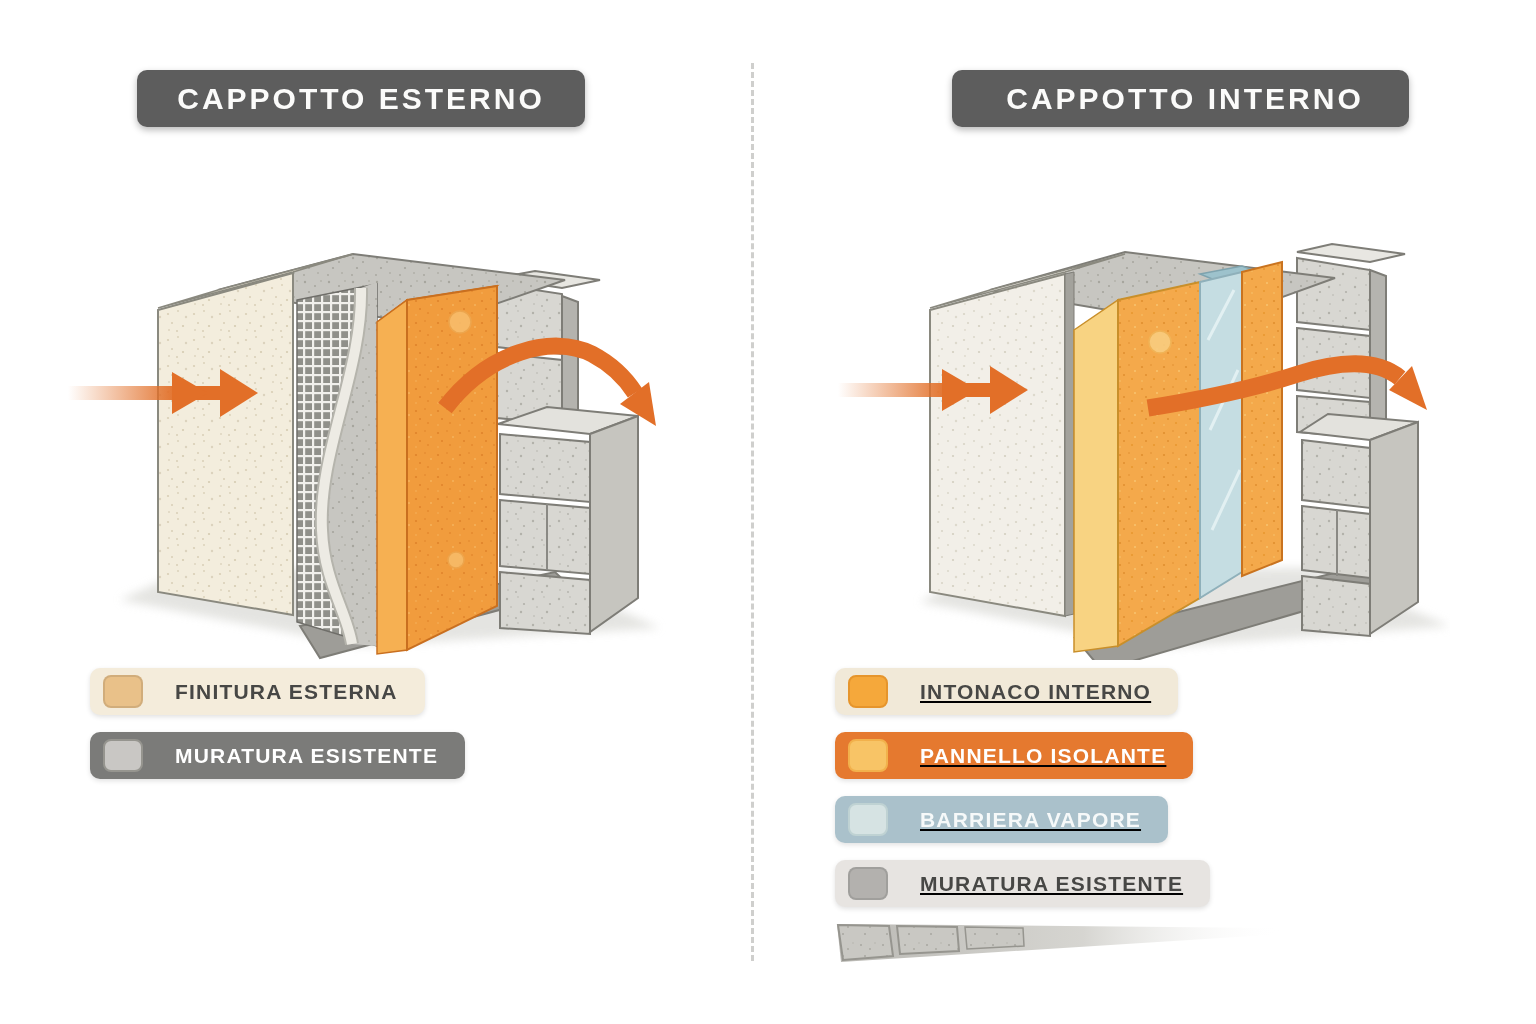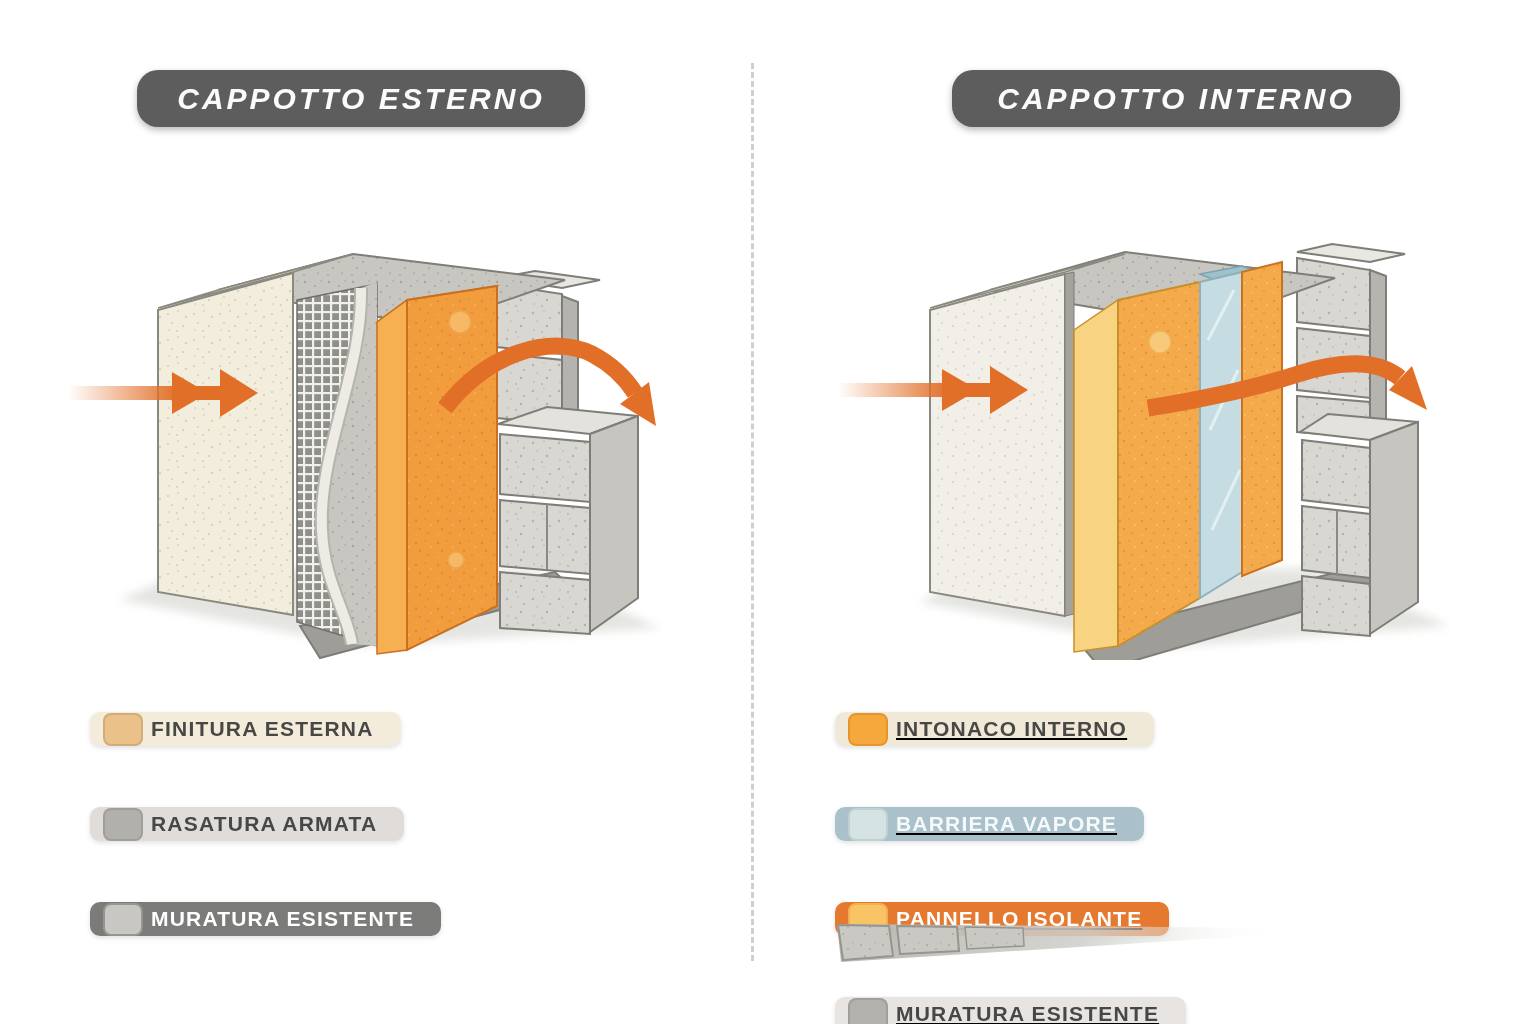--- a/index.html
+++ b/index.html
@@ -1,32 +1,32 @@
 <!DOCTYPE html>
 <html><head>
 <meta charset="utf-8">
 <style>
   html,body{margin:0;padding:0;background:#ffffff;}
   .stage{position:relative;width:1536px;height:1024px;background:#ffffff;overflow:hidden;
          font-family:"Liberation Sans",sans-serif;}
-  .banner{position:absolute;width:448px;height:57px;border-radius:21px;
+  .banner{position:absolute;width:448px;height:57px;border-radius:10px;
           display:flex;align-items:center;justify-content:center;
           font-size:30px;font-weight:700;letter-spacing:3px;
-          box-shadow:0 3px 7px rgba(0,0,0,.28);font-style:italic;}
+          box-shadow:0 3px 7px rgba(0,0,0,.28);}
   .banner-left{left:137px;top:70px;}
-  .banner-right{left:952px;top:70px;}
+  .banner-right{left:952px;top:70px;padding-left:9px;}
   .divider{position:absolute;left:751px;top:63px;height:898px;width:0;
            border-left:3px dashed #cfcfcd;}
   .legend{position:absolute;display:flex;flex-direction:column;gap:17px;}
   .legend-left{left:90px;top:668px;}
   .legend-right{left:835px;top:668px;text-decoration:underline;}
-  .pill{display:flex;align-items:center;gap:8px;height:34px;
+  .pill{display:flex;align-items:center;gap:32px;height:47px;
         padding:0 27px 0 13px;border-radius:10px;width:fit-content;
         font-size:21px;font-weight:700;letter-spacing:1.2px;white-space:nowrap;
-        box-shadow:0 2px 5px rgba(0,0,0,.12);margin-top:44px;}
+        box-shadow:0 2px 5px rgba(0,0,0,.12);}
   .swatch{width:40px;height:33px;border-radius:8px;flex:none;
           border:2px solid rgba(0,0,0,.10);box-sizing:border-box;}
   .illus{position:absolute;}
   .illus-left{left:60px;top:230px;}
   .illus-right{left:830px;top:230px;}
   .wedge{position:absolute;left:835px;top:918px;}
 </style>
 </head>
 <body>
 
@@ -269,42 +269,38 @@
       <path d="M 318 178 C 368 170, 425 158, 468 144 C 512 130, 548 130, 570 148" fill="none" stroke="#e26f28" stroke-width="17"></path>
       <polygon points="559,160 582,136 597,180" fill="#e26f28"></polygon>
     </g>
   </svg>
 
   <div class="legend legend-left">
     <div class="pill" style="background:#f4ecdb;color:#474745">
       <span class="swatch" style="background:#e9c189"></span>
       <span>FINITURA ESTERNA</span>
     </div>
-    <div class="pill" style="background:#dfdcd9;color:#474745">
-      <span class="swatch" style="background:#b2b0ad"></span>
-      <span>RASATURA ARMATA</span>
-    </div>
     <div class="pill" style="background:#7b7b79;color:#ffffff">
       <span class="swatch" style="background:#c9c7c4;border-color:#96958f"></span>
       <span>MURATURA ESISTENTE</span>
     </div>
   </div>
 
   <div class="legend legend-right">
     <div class="pill" style="background:#f1e9d8;color:#474745">
       <span class="swatch" style="background:#f5a83b;border-color:#e6952c"></span>
       <span>INTONACO INTERNO</span>
     </div>
+    <div class="pill" style="background:#e5792f;color:#ffffff">
+      <span class="swatch" style="background:#f8c466;border-color:#f2b14c"></span>
+      <span>PANNELLO ISOLANTE</span>
+    </div>
     <div class="pill" style="background:#aac1cb;color:#f6f9f9">
       <span class="swatch" style="background:#d6e3e3;border-color:#bfd2d3"></span>
       <span>BARRIERA VAPORE</span>
-    </div>
-    <div class="pill" style="background:#e5792f;color:#ffffff">
-      <span class="swatch" style="background:#f8c466;border-color:#f2b14c"></span>
-      <span>PANNELLO ISOLANTE</span>
     </div>
     <div class="pill" style="background:#e7e4e1;color:#474745">
       <span class="swatch" style="background:#b3b1ae"></span>
       <span>MURATURA ESISTENTE</span>
     </div>
   </div>
 
   <svg class="wedge" width="560" height="60" viewBox="0 0 560 60">
     <defs>
       <linearGradient id="Wfade" x1="0" y1="0" x2="1" y2="0">

